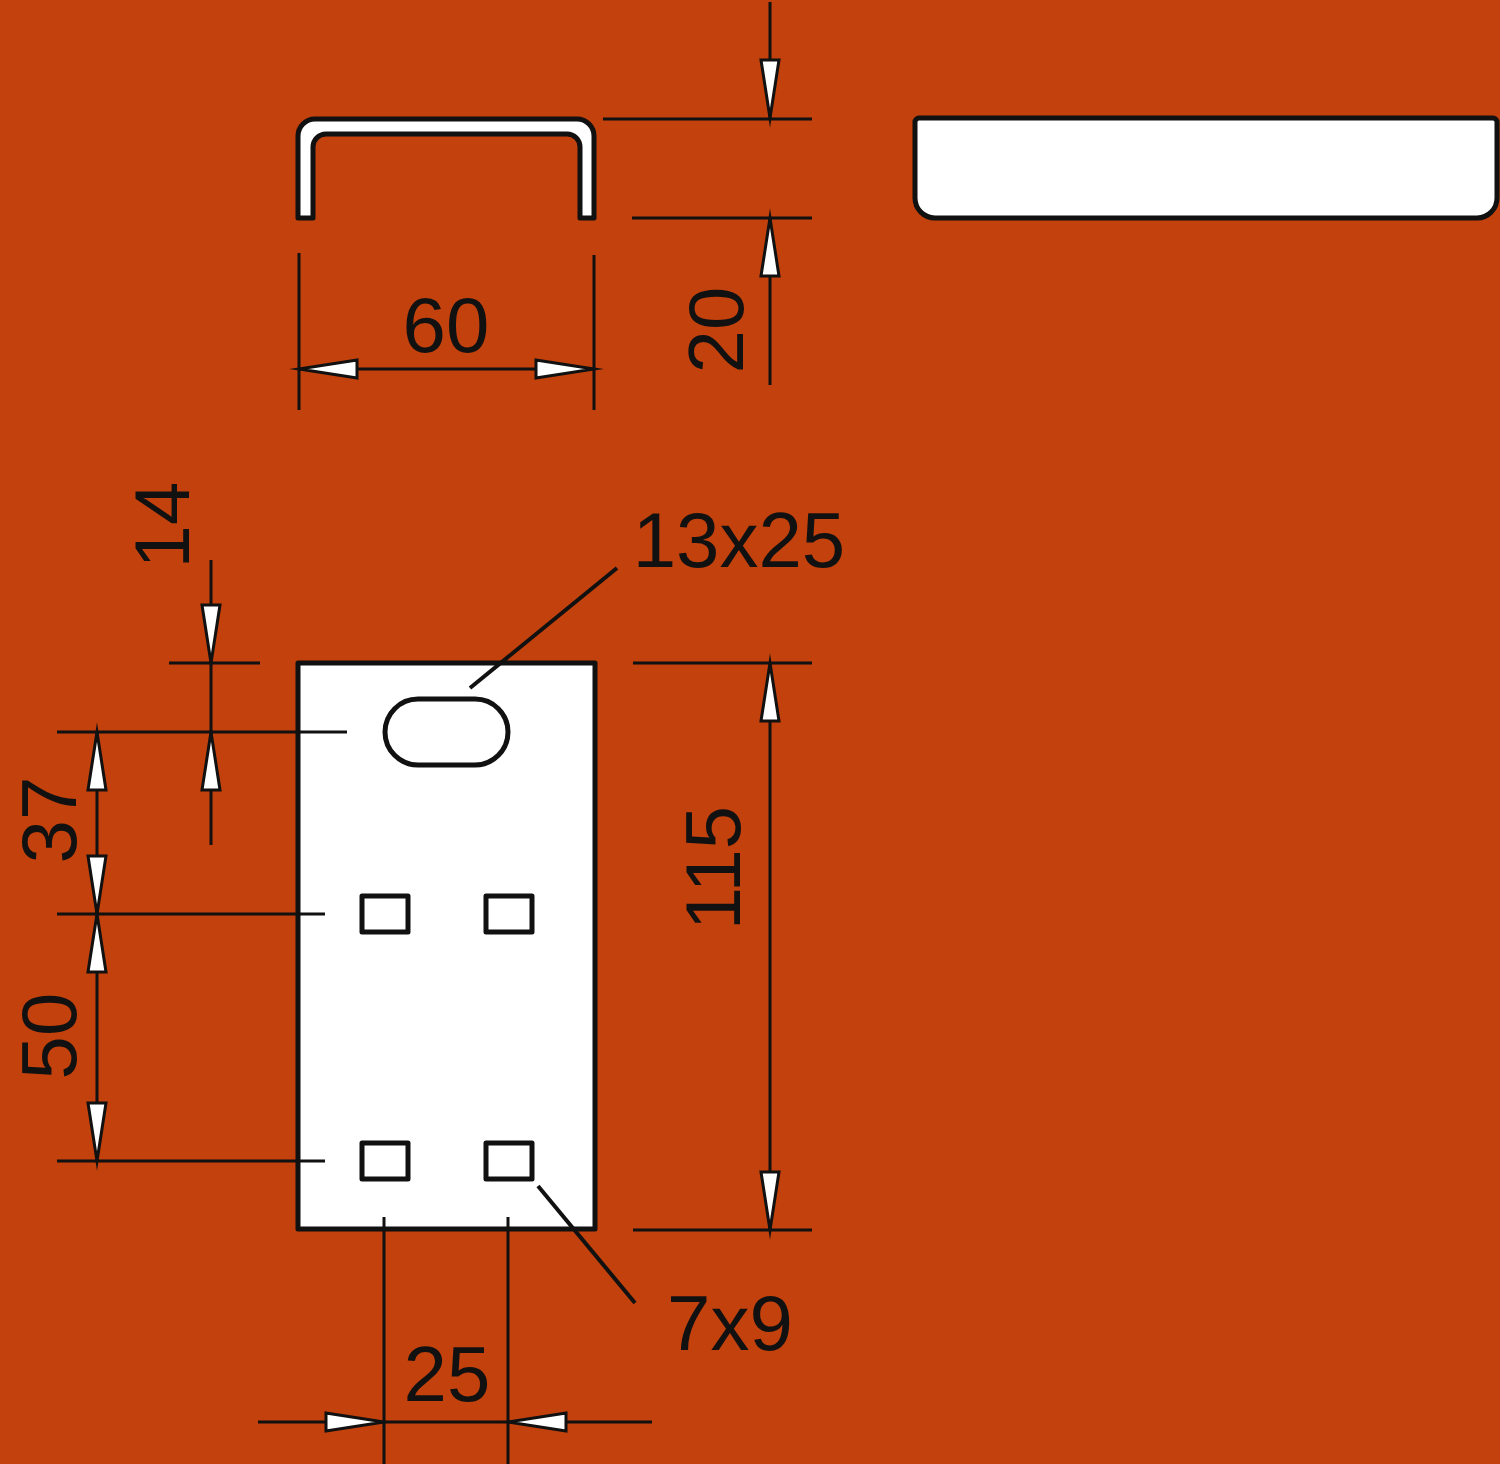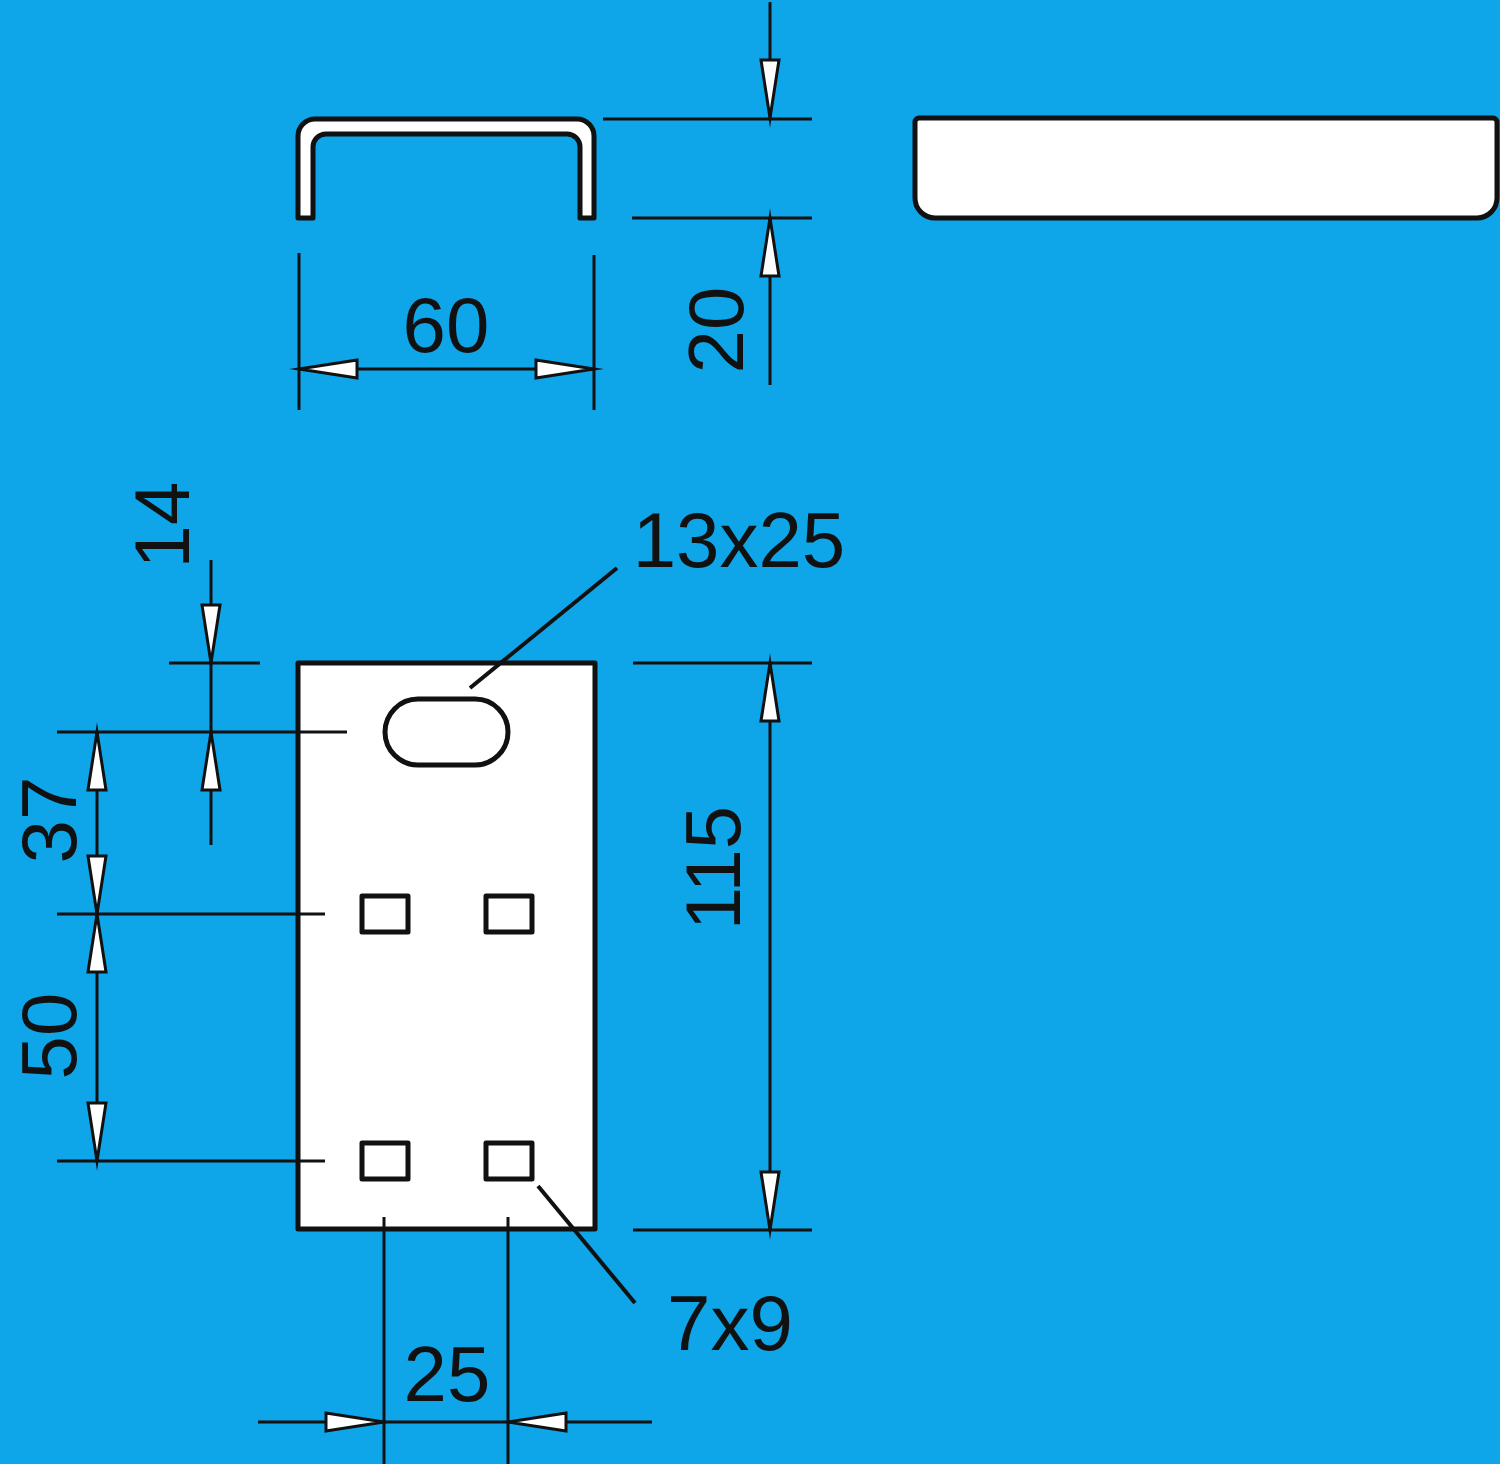--- a/index.html
+++ b/index.html
@@ -5,21 +5,21 @@
   html, body {
     margin: 0;
     padding: 0;
     background: #ffffff;
     font-family: "Liberation Sans", sans-serif;
   }
   .canvas {
     position: relative;
     width: 1500px;
     height: 1464px;
-    background: #0ea5e9;
+    background: #c2410c;
     overflow: hidden;
   }
   svg { display: block; }
   .outline {
     fill: #ffffff;
     stroke: #111111;
     stroke-width: 5;
     stroke-linejoin: round;
   }
   .thin {

